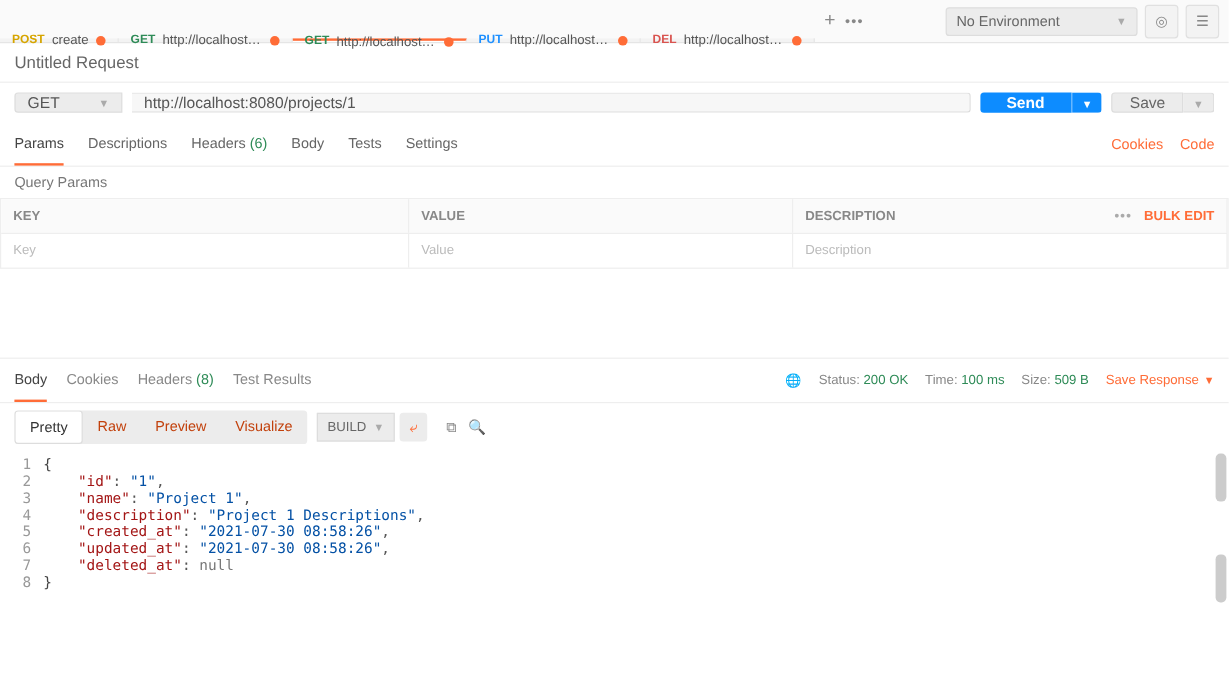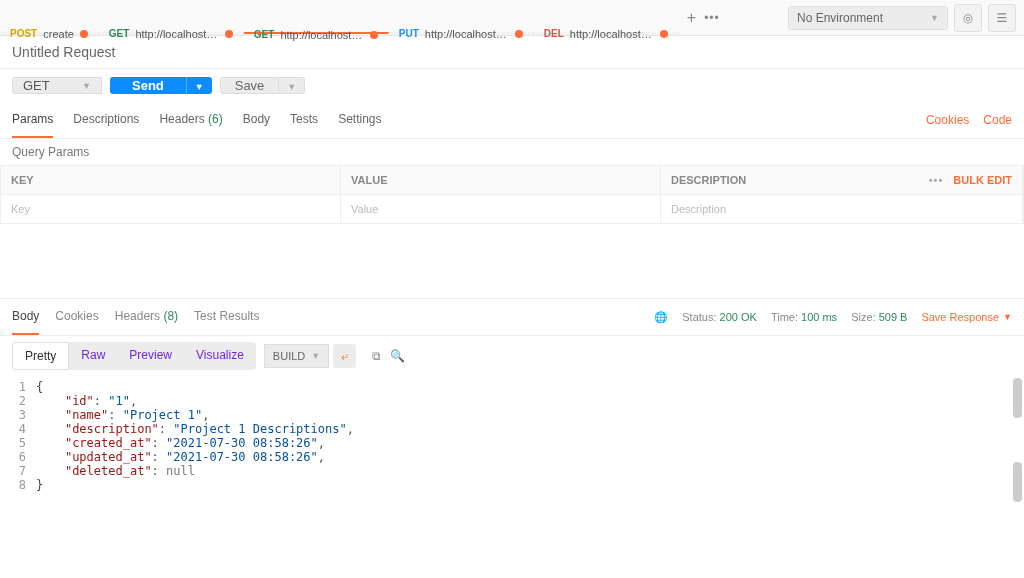--- a/index.html
+++ b/index.html
@@ -138,21 +138,21 @@
   .resp-tab { padding: 10px 0; cursor:pointer; color:#888; border-bottom:2px solid transparent; }
   .resp-tab.active { border-bottom:2px solid #ff6c37; color:#444; font-weight:500; }
   .resp-meta { display:flex; gap:14px; align-items:center; font-size:11px; color:#888; }
   .meta-val { color:#2e8b57; }
   .save-resp { color:#ff6c37; cursor:pointer; display:flex; align-items:center; gap:4px; }
   .viewer-bar {
     display:flex; align-items:center; gap: 16px; padding: 6px 12px;
     justify-content: flex-start;
   }
   .view-tabs { display:flex; background:#ececec; border-radius:3px; overflow:hidden; }
-  .view-tab { padding: 6px 12px; cursor:pointer; color:#6d28d9; font-size:12px; }
+  .view-tab { padding: 6px 12px; cursor:pointer; color:#c2410c; font-size:12px; }
   .view-tab.active { background:#fff; border:1px solid #ddd; border-radius:3px; color:#333; }
   .lang-select {
     background:#ececec; border:1px solid #ddd; padding: 5px 8px; margin-left:8px;
     font-size:11px; color:#666; display:flex; align-items:center; gap:6px; cursor:pointer;
   }
   .wrap-icon {
     color:#ff6c37; padding:5px 8px; margin-left:4px; cursor:pointer; background:#ececec; border-radius:3px;
   }
   .viewer-right { display:flex; gap:10px; color:#888; }
   .code-area {
@@ -223,20 +223,21 @@
 
 <div class="req-header">
   <span class="req-title">Untitled Request</span>
 </div>
 
 <div class="url-row">
   <div class="method-select">
     <span>GET</span>
     <span class="chev">▼</span>
   </div>
+  <input class="url-input" value="http://localhost:8080/projects/1" style="">
   <div class="btn-group">
     <button class="send-btn">
       <span>Send</span>
     </button>
     <button class="send-drop">
       <span class="chev" style="color:#fff;">▼</span>
     </button>
   </div>
   <div class="btn-group">
     <button class="save-btn">

